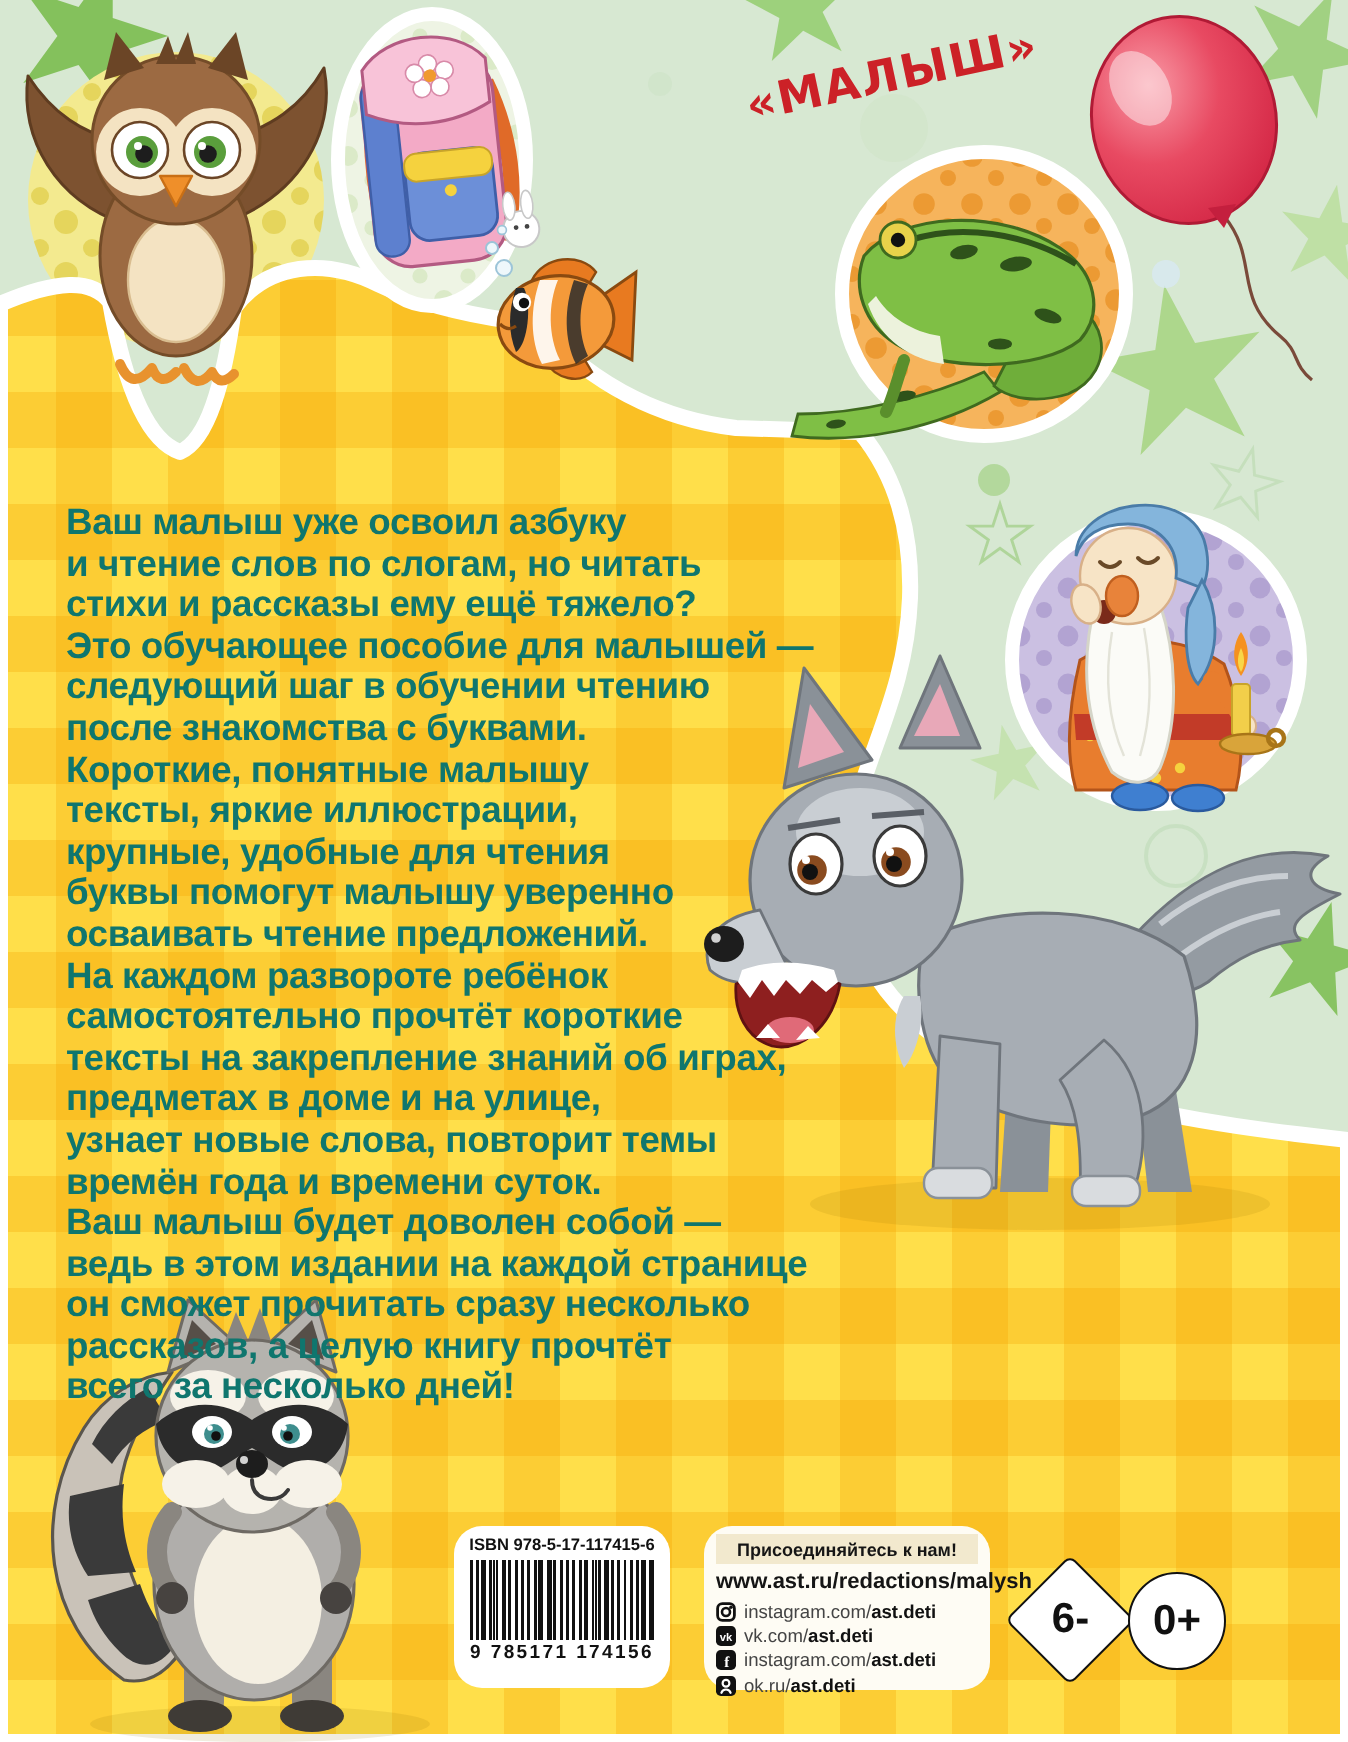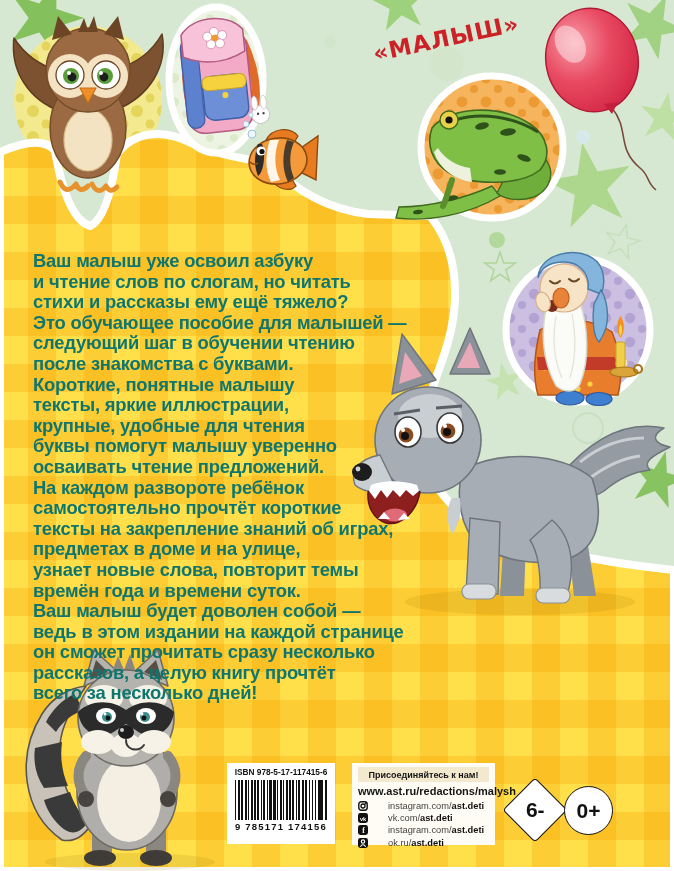--- a/index.html
+++ b/index.html
@@ -16,35 +16,35 @@
     font-family:"DejaVu Sans","Liberation Sans",sans-serif;
     font-weight:bold;font-size:23px;letter-spacing:1px;color:#cc2127;
   }
   
   #annotation{
     position:absolute;left:33px;top:231px;width:424px;
     font-size:18.4px;line-height:20.6px;font-weight:bold;
     letter-spacing:-0.2px;color:#0f766e;white-space:pre-line;margin-top:20px;
   }
   
-  .panel{position:absolute;background:#fff;border-radius:0;box-sizing:border-box;}
+  .panel{position:absolute;background:#fff;border-radius:14px;box-sizing:border-box;}
   #barcode-panel{left:227px;top:763px;width:108px;height:81px;text-align:center;padding-top:4px;}
   #isbn{font-size:8.3px;font-weight:bold;color:#111;letter-spacing:0;}
   #bars{
     width:92px;height:40px;margin:3px auto 0;
     background-image:
       repeating-linear-gradient(90deg,#111 0 1.4px,transparent 1.4px 3.2px),
       repeating-linear-gradient(90deg,#111 0 1px,transparent 1px 5.7px);
   }
   #barcode-digits{font-size:9.5px;color:#111;letter-spacing:1.2px;margin-top:1px;font-weight:bold;}
   #social-panel{left:352px;top:763px;width:143px;height:82px;background:#fefcf4;padding:3px 6px 4px;}
   #join-header{background:#f2e9ce;font-size:9px;font-weight:bold;text-align:center;
     padding:2.5px 0;color:#151515;margin:1px 0 3px;}
   #site-url{font-size:11px;font-weight:bold;color:#151515;margin:1px 0 4px;}
-  .soc-row{display:flex;align-items:flex-start;gap:20px;font-size:9.3px;color:#444;margin-bottom:2.2px;line-height:10px;}
+  .soc-row{display:flex;align-items:flex-start;gap:4px;font-size:9.3px;color:#444;margin-bottom:2.2px;line-height:10px;}
   .soc-row b{color:#111;}
   .soc-ic{flex:0 0 auto;width:10px;height:10px;display:inline-block;}
   #badge-diamond{
     position:absolute;left:512px;top:787px;width:44px;height:44px;background:#fff;
     border:1.7px solid #111;border-radius:4px;transform:rotate(45deg);
     display:flex;align-items:center;justify-content:center;
   }
   #badge-diamond span{transform:rotate(-45deg);font-size:21px;font-weight:bold;color:#111;}
   #badge-circle{
     position:absolute;left:564px;top:786px;width:47px;height:47px;background:#fff;

